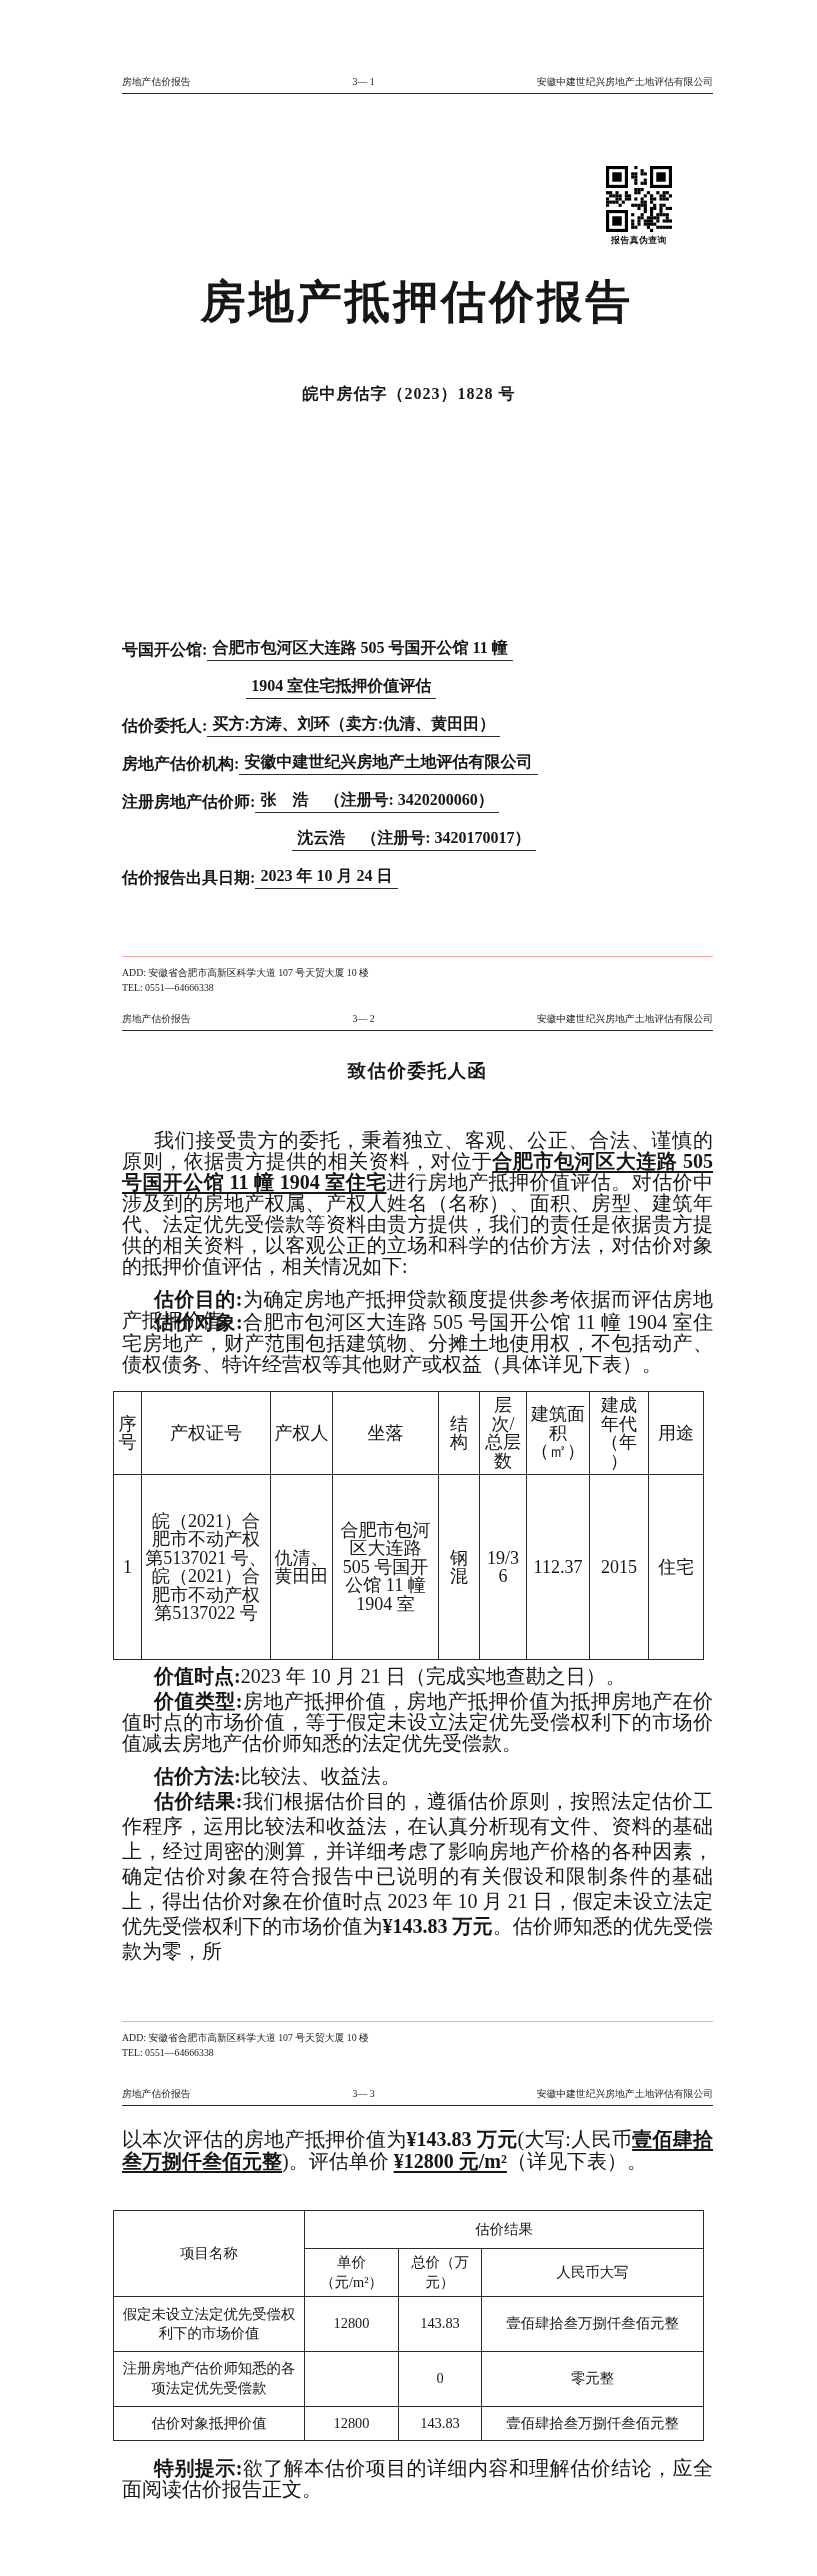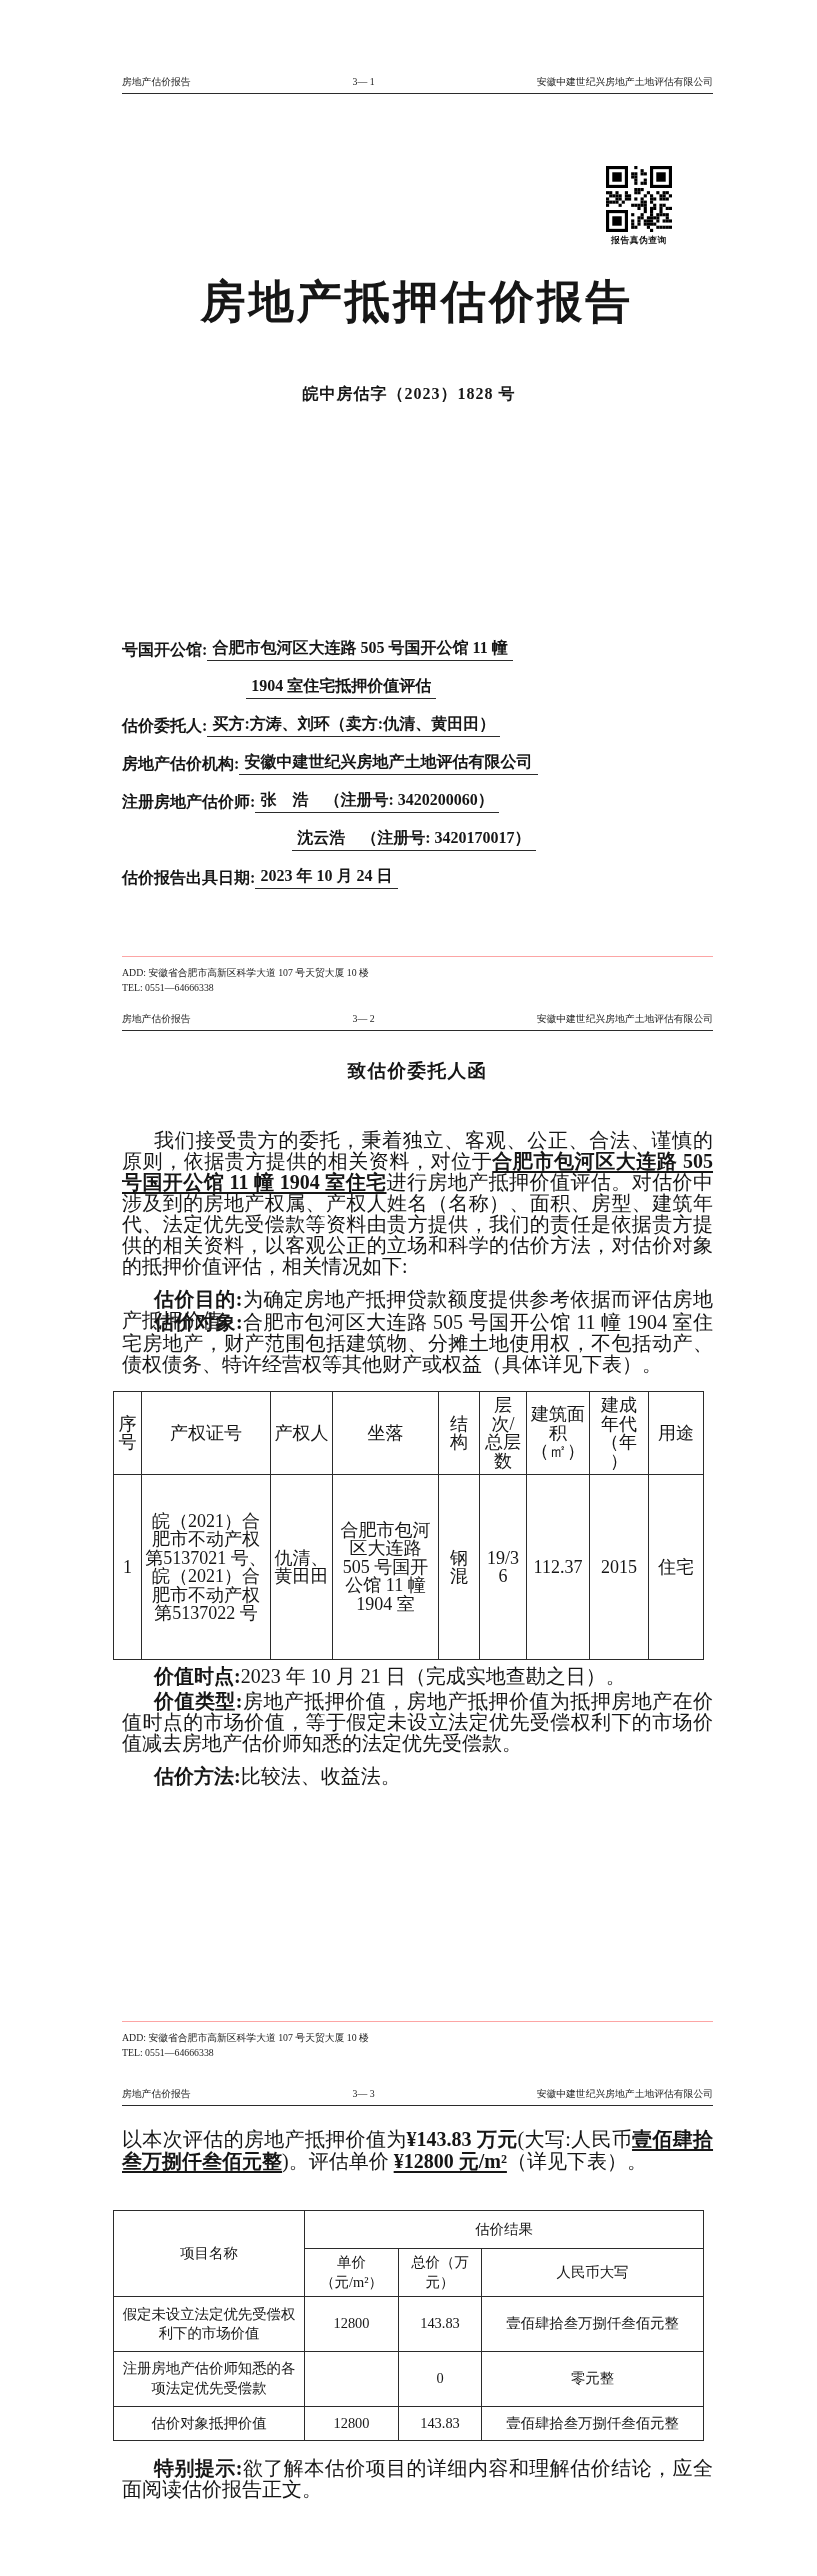--- a/index.html
+++ b/index.html
@@ -272,20 +272,21 @@
     </tr>
   </tbody>
     </table>
 
   <p class="abs cw para indent" style="top:1666px;"><span class="bold">价值时点:</span><span>2023 年 10 月 21 日（完成实地查勘之日）。</span></p>
 
   <p class="abs cw para indent" style="top:1691px;"><span class="bold">价值类型:</span><span>房地产抵押价值，房地产抵押价值为抵押房地产在价值时点的市场价值，等于假定未设立法定优先受偿权利下的市场价值减去房地产估价师知悉的法定优先受偿款。</span></p>
 
   <p class="abs cw para indent" style="top:1766px;"><span class="bold">估价方法:</span><span>比较法、收益法。</span></p>
 
+  <p class="abs cw para indent lh49" style="top:1789px;"><span class="bold">估价结果:</span><span>我们根据估价目的，遵循估价原则，按照法定估价工作程序，运用比较法和收益法，在认真分析现有文件、资料的基础上，经过周密的测算，并详细考虑了影响房地产价格的各种因素，确定估价对象在符合报告中已说明的有关假设和限制条件的基础上，得出估价对象在价值时点 2023 年 10 月 21 日，假定未设立法定优先受偿权利下的市场价值为</span><span class="bold">¥143.83 万元</span><span>。估价师知悉的优先受偿款为零，所</span></p>
 
   <div class="abs cw ftr" style="top:2021px;">
     <div>ADD: 安徽省合肥市高新区科学大道 107 号天贸大厦 10 楼</div>
     <div>TEL: 0551—64666338</div>
   </div>
 
   <div class="abs cw hdr" style="top:2088px;">
     <span>房地产估价报告</span>
     <span>3— 3</span>
     <span>安徽中建世纪兴房地产土地评估有限公司</span>

